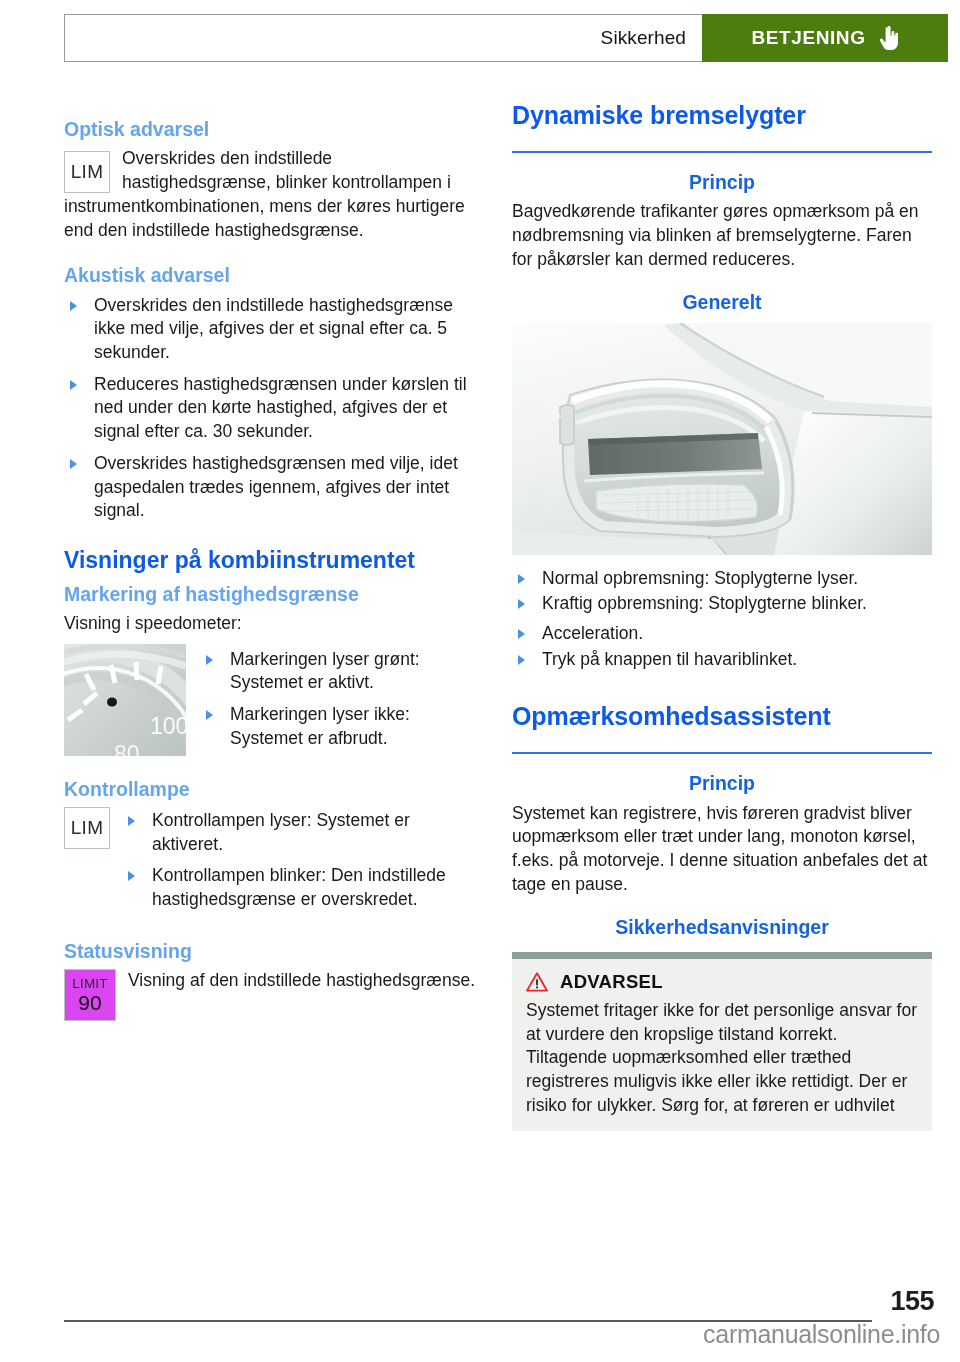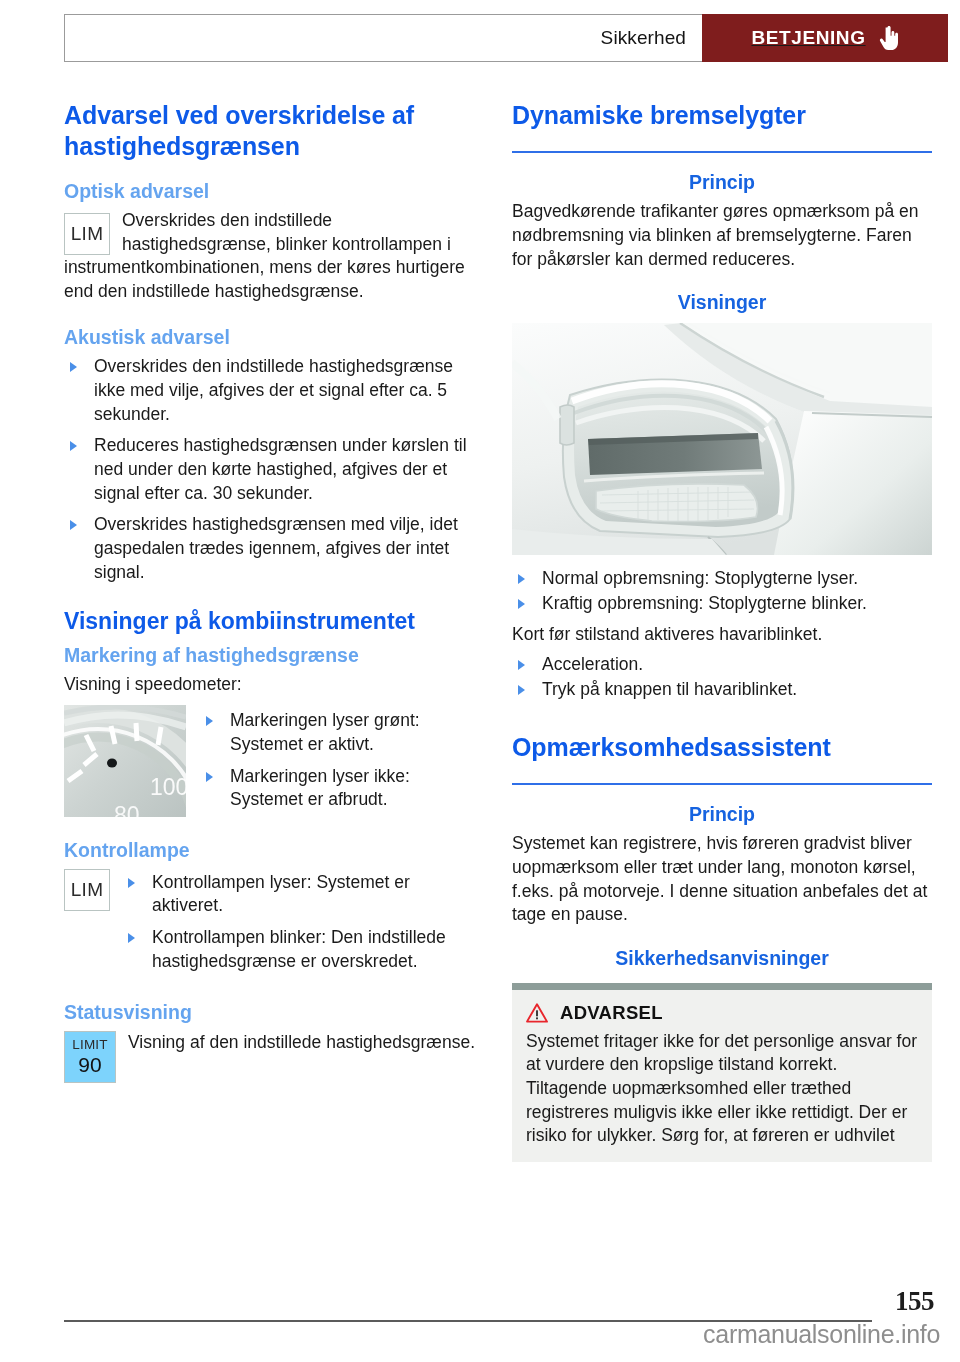--- a/index.html
+++ b/index.html
@@ -43,27 +43,26 @@
     padding-right: 16px;
     box-sizing: border-box;
   }
   .header-left-label {
     font-size: 19px;
     color: #141414;
     letter-spacing: 0.1px;
   }
   .header-right {
     flex: 0 0 246px;
-    background: #7f1d1d;
+    background: #4d7c0f;
     display: flex;
     align-items: center;
     justify-content: center;
     gap: 13px;
     box-sizing: border-box;
-    text-decoration: underline;
   }
   .header-right-label {
     font-size: 19px;
     font-weight: bold;
     color: #ffffff;
     letter-spacing: 0.6px;
   }
   .hand-icon {
     width: 20px;
     height: 24px;
@@ -141,21 +140,21 @@
   .lim-box span {
     font-size: 19px;
     color: #2b2b2b;
     letter-spacing: 0.3px;
     font-family: "Liberation Sans", sans-serif;
   }
   .limit-box {
     width: 52px;
     height: 52px;
     border: 1px solid #b9c4c2;
-    background: #7dd3fc;
+    background: #d946ef;
     display: flex;
     flex-direction: column;
     align-items: center;
     justify-content: center;
     box-sizing: border-box;
     line-height: 1;
   }
   .limit-box .lbl {
     font-size: 13.5px;
     color: #2b2b2b;
@@ -281,21 +280,20 @@
     background: #5b5b5b;
   }
   .page-num {
     position: absolute;
     right: 14px;
     top: 10px;
     font-size: 27px;
     font-weight: bold;
     color: #1d1d1d;
     letter-spacing: -0.5px;
-    font-family: Liberation Serif, serif;
   }
   .edition {
     position: absolute;
     left: 0;
     right: 0;
     top: 52px;
     text-align: center;
     font-size: 15.5px;
     color: #1d1d1d;
     white-space: nowrap;
@@ -329,21 +327,20 @@
       <span>
         <svg class="hand-icon" viewBox="0 0 20 24" xmlns="http://www.w3.org/2000/svg">
           <path d="M8.4 1.6c0-0.9 0.7-1.6 1.6-1.6s1.6 0.7 1.6 1.6v8.2h0.9V6.4c0-0.8 0.6-1.4 1.4-1.4s1.4 0.6 1.4 1.4v3.4h0.9V8.1c0-0.8 0.6-1.4 1.4-1.4s1.4 0.6 1.4 1.4v8.3c0 4.2-2.6 7.6-6.6 7.6H9.2c-2.3 0-3.6-1.1-4.7-2.9L1.1 14.9c-0.5-0.8-0.2-1.7 0.6-2.1 0.8-0.4 1.7-0.1 2.2 0.6l1.8 2.7h0.9V1.6z" fill="#ffffff"></path>
         </svg>
       </span>
     </div>
   </div>
 
   <div class="col col-left">
 
-    <h1 class="chapter">Advarsel ved overskridelse af hastighedsgrænsen</h1>
 
     <h2 class="sub first">Optisk advarsel</h2>
 
     <div class="float-block">
       <div class="floater lim-box">
         <span>LIM</span>
       </div>
       <div class="flow-text">Overskrides den indstillede hastighedsgrænse, blinker kontrollampen i instrumentkombinationen, mens der køres hurtigere end den indstillede hastighedsgrænse.</div>
     </div>
 
@@ -463,21 +460,21 @@
 
   </div>
 
   <div class="col col-right">
 
     <h1 class="chapter ruled">Dynamiske bremselygter</h1>
 
     <h2 class="sub dark-sm" style="margin-top:0;">Princip</h2>
     <p class="body">Bagvedkørende trafikanter gøres opmærksom på en nødbremsning via blinken af bremselygterne. Faren for påkørsler kan dermed reduceres.</p>
 
-    <h2 class="sub dark-sm" style="margin-top:20px;">Visninger</h2>
+    <h2 class="sub dark-sm" style="margin-top:20px;">Generelt</h2>
 
     <div class="taillight">
       <svg width="420" height="232" viewBox="0 0 420 232" xmlns="http://www.w3.org/2000/svg">
         <defs>
           <linearGradient id="bodyg" x1="0" y1="0" x2="0.4" y2="1">
             <stop offset="0%" stop-color="#fbfcfc"></stop>
             <stop offset="55%" stop-color="#eef1f0"></stop>
             <stop offset="100%" stop-color="#dde2e1"></stop>
           </linearGradient>
           <linearGradient id="fenderg" x1="0" y1="0" x2="1" y2="1">
@@ -559,21 +556,20 @@
       <li>
         <span class="tri"></span>
         <span>Normal opbremsning: Stoplygterne lyser.</span>
       </li>
       <li>
         <span class="tri"></span>
         <span>Kraftig opbremsning: Stoplygterne blinker.</span>
       </li>
     </ul>
 
-    <p class="body" style="margin-top:7px;">Kort før stilstand aktiveres havariblinket.</p>
 
     <ul class="bullets tight" style="margin-top:6px;">
       <li>
         <span class="tri"></span>
         <span>Acceleration.</span>
       </li>
       <li>
         <span class="tri"></span>
         <span>Tryk på knappen til havariblinket.</span>
       </li>

